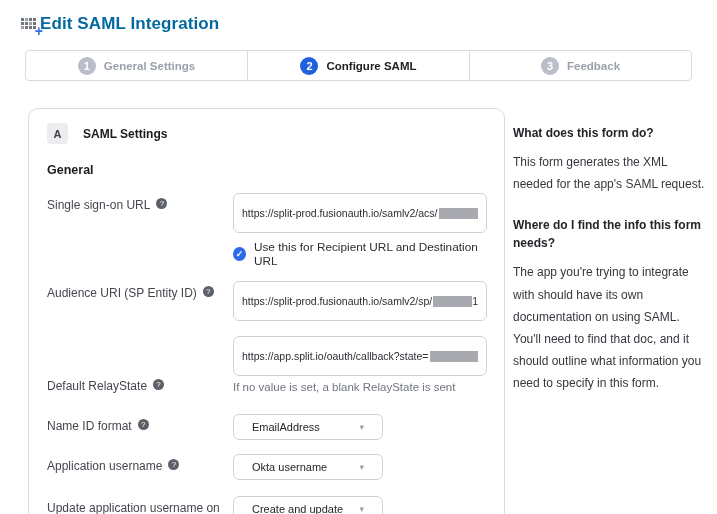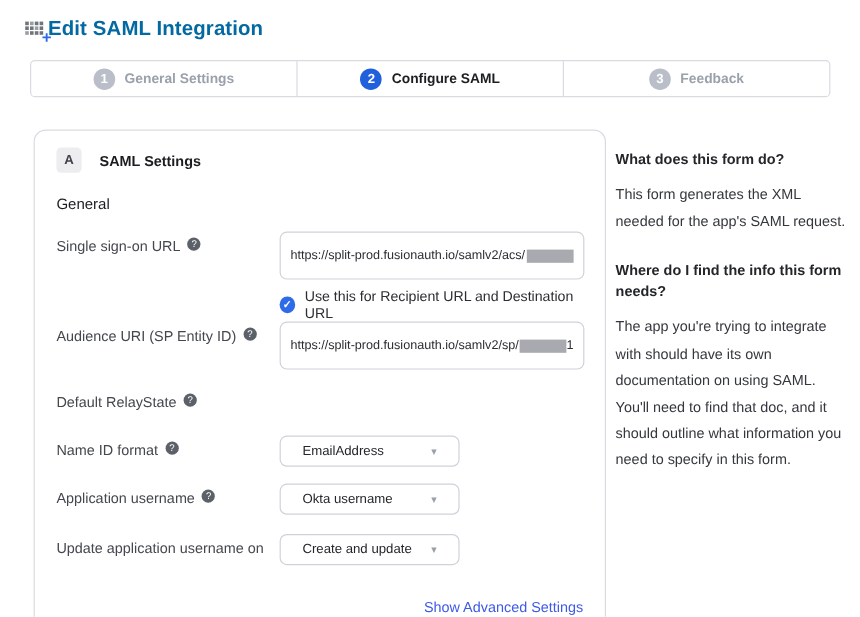--- a/index.html
+++ b/index.html
@@ -29,21 +29,21 @@
 
   
   .main { display:flex; align-items:flex-start; margin-top:27px; padding-left:28px; }
   .card { width:477px; flex:none; border:1px solid #d9dbe0; border-radius:10px;
     padding:14px 18px 20px 18px; height:450px; }
 
   .section-head { display:flex; align-items:center; gap:15px; }
   .badge { width:21px; height:21px; background:#ededef; border-radius:4px; color:#40434a;
     font-size:11px; font-weight:700; display:flex; align-items:center; justify-content:center; }
   .section-title { font-size:12px; font-weight:700; color:#1b1c20; }
-  .group-title { margin-top:19px; font-size:12.5px; font-weight:400; color:#1b1c20; }
+  .group-title { margin-top:19px; font-size:12.5px; font-weight:700; color:#1b1c20; }
 
   .row { display:flex; }
   .lbl { width:186px; flex:none; display:flex; align-items:flex-start; gap:6px;
     font-size:12px; color:#44474e; padding-top:5px; line-height:1.2; }
   .help { width:11px; height:11px; border-radius:50%; background:#5c6068; color:#fff;
     font-size:8px; line-height:11px; text-align:center; flex:none; margin-top:0; cursor:pointer; }
   .ctrl { flex:1; min-width:0; }
   .tinput { width:254px; height:40px; border:1px solid #cfd2d9; border-radius:6px; background:#fff;
     display:flex; align-items:center; padding:0 8px; font-size:10.5px; color:#2b2d33;
     white-space:nowrap; overflow:hidden; }
@@ -54,21 +54,21 @@
   .checkbox { width:14px; height:14px; border-radius:50%; background:#2e6be8; color:#fff;
     font-size:9px; font-weight:700; display:flex; align-items:center; justify-content:center; cursor:pointer; }
   .check-label { font-size:11.8px; color:#2b2d33; }
   .hint { margin-top:5px; font-size:11.5px; color:#707580; }
   .select { width:150px; height:26px; border:1px solid #cfd2d9; border-radius:6px; background:#fff;
     display:flex; align-items:center; justify-content:space-between; padding:0 18px;
     font-size:11px; color:#24262b; cursor:pointer; }
   .caret { color:#9aa0aa; font-size:9px; }
 
   .mt16 { margin-top:16px; }
-  .mt13 { }
+  .mt13 { margin-top:13px; }
   .mt15 { margin-top:15px;align-items:flex-end; }
   .mt21 { margin-top:21px; }
   .mt14 { margin-top:14px; }
 
   .advanced { margin-top:26px; text-align:right; }
   .advanced a { color:#3f59e7; font-size:12px; text-decoration:none; cursor:pointer; }
 
   
   .sidebar { width:196px; margin-left:8px; padding-top:16px; }
   .sidebar h4 { font-size:12px; font-weight:700; color:#232529; line-height:1.5; margin:0 0 9px 0; }
@@ -152,20 +152,27 @@
           <span class="sfx">1</span>
         </div>
       </div>
     </div>
 
     <div class="row mt15">
       <div class="lbl">
         <span>Default RelayState</span>
         <span class="help">?</span>
       </div>
+      <div class="ctrl">
+        <div class="tinput">
+          <span class="val">https://app.split.io/oauth/callback?state=</span>
+          <span class="redact"></span>
+        </div>
+        <div class="hint">If no value is set, a blank RelayState is sent</div>
+      </div>
     </div>
 
     <div class="row mt21">
       <div class="lbl">
         <span>Name ID format</span>
         <span class="help">?</span>
       </div>
       <div class="ctrl">
         <div class="select">
           <span>EmailAddress</span>

